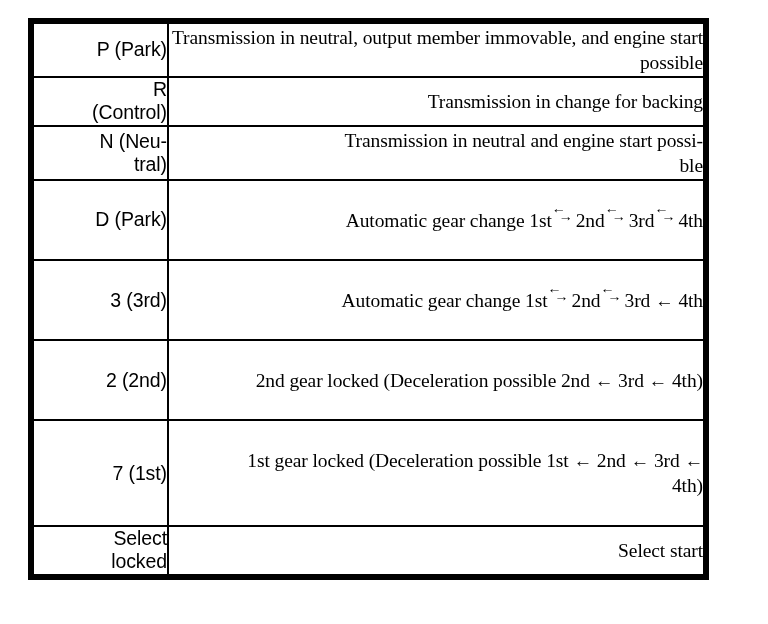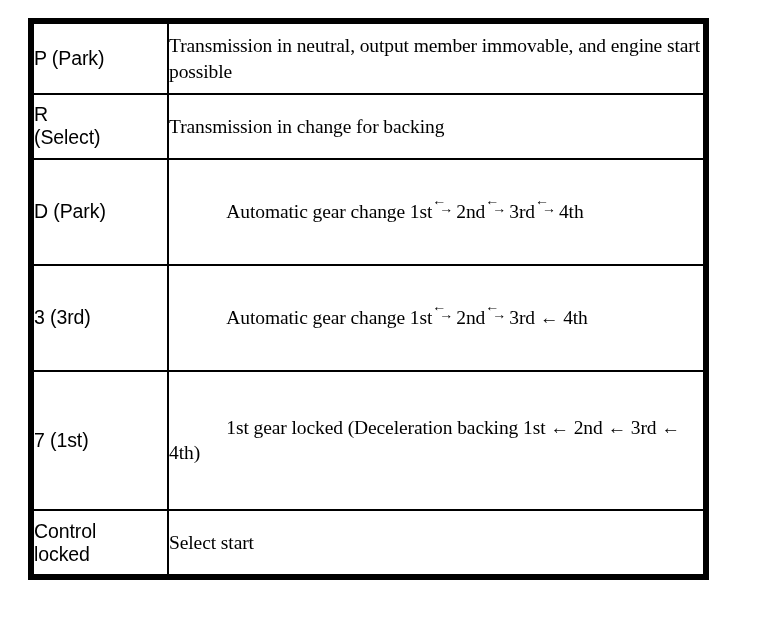--- a/index.html
+++ b/index.html
@@ -25,20 +25,21 @@
     border-collapse: collapse;
     box-sizing: border-box;
     background: #ffffff;
   }
 
   #gear-table table {
     width: 100%;
     height: 100%;
     border-collapse: collapse;
     table-layout: fixed;
+    text-align: right;
   }
 
   #gear-table td {
     border: 2px solid #000000;
     padding: 0;
     vertical-align: middle;
     background: #ffffff;
   }
 
   td.pos-cell {
@@ -104,27 +105,37 @@
           <span class="cell-text">P (Park)</span>
         </td>
         <td class="desc-cell">
           <span class="cell-text">Transmission in neutral, output member immovable, and engine start possible</span>
         </td>
       </tr>
 
       <tr>
         <td class="pos-cell">
           <span class="cell-text">R</span><br>
-          <span class="cell-text">(Select)</span>
+          <span class="cell-text">(Control)</span>
         </td>
         <td class="desc-cell">
           <span class="cell-text">Transmission in change for backing</span>
         </td>
       </tr>
 
+      <tr>
+        <td class="pos-cell">
+          <span class="cell-text">N (Neu-</span><br>
+          <span class="cell-text">tral)</span>
+        </td>
+        <td class="desc-cell">
+          <span class="cell-text">Transmission in neutral and engine start possi-</span><br>
+          <span class="cell-text">ble</span>
+        </td>
+      </tr>
 
       <tr>
         <td class="pos-cell">
           <span class="cell-text">D (Park)</span>
         </td>
         <td class="desc-cell">
           <span class="cell-text">
             <span>Automatic gear change </span><span>1st</span><span class="arrow-pair"><span class="a-left">←</span><span class="a-right">→</span></span><span>2nd</span><span class="arrow-pair"><span class="a-left">←</span><span class="a-right">→</span></span><span>3rd</span><span class="arrow-pair"><span class="a-left">←</span><span class="a-right">→</span></span><span>4th</span>
           </span>
         </td>
@@ -134,35 +145,45 @@
         <td class="pos-cell">
           <span class="cell-text">3 (3rd)</span>
         </td>
         <td class="desc-cell">
           <span class="cell-text">
             <span>Automatic gear change </span><span>1st</span><span class="arrow-pair"><span class="a-left">←</span><span class="a-right">→</span></span><span>2nd</span><span class="arrow-pair"><span class="a-left">←</span><span class="a-right">→</span></span><span>3rd</span> <span class="arrow-single">←</span> <span>4th</span>
           </span>
         </td>
       </tr>
 
+      <tr>
+        <td class="pos-cell">
+          <span class="cell-text">2 (2nd)</span>
+        </td>
+        <td class="desc-cell">
+          <span class="cell-text">
+            <span>2nd gear locked (Deceleration possible </span><span>2nd</span> <span class="arrow-single">←</span> <span>3rd</span> <span class="arrow-single">←</span> <span>4th</span><span>)</span>
+          </span>
+        </td>
+      </tr>
 
       <tr>
         <td class="pos-cell">
           <span class="cell-text">7 (1st)</span>
         </td>
         <td class="desc-cell">
           <span class="cell-text">
-            <span>1st gear locked (Deceleration backing </span><span>1st</span> <span class="arrow-single">←</span> <span>2nd</span> <span class="arrow-single">←</span> <span>3rd</span> <span class="arrow-single">←</span> <span>4th</span><span>)</span>
+            <span>1st gear locked (Deceleration possible </span><span>1st</span> <span class="arrow-single">←</span> <span>2nd</span> <span class="arrow-single">←</span> <span>3rd</span> <span class="arrow-single">←</span> <span>4th</span><span>)</span>
           </span>
         </td>
       </tr>
 
       <tr>
         <td class="pos-cell">
-          <span class="cell-text">Control</span><br>
+          <span class="cell-text">Select</span><br>
           <span class="cell-text">locked</span>
         </td>
         <td class="desc-cell">
           <span class="cell-text">Select start</span>
         </td>
       </tr>
 
     </tbody>
   </table>
 </div>

